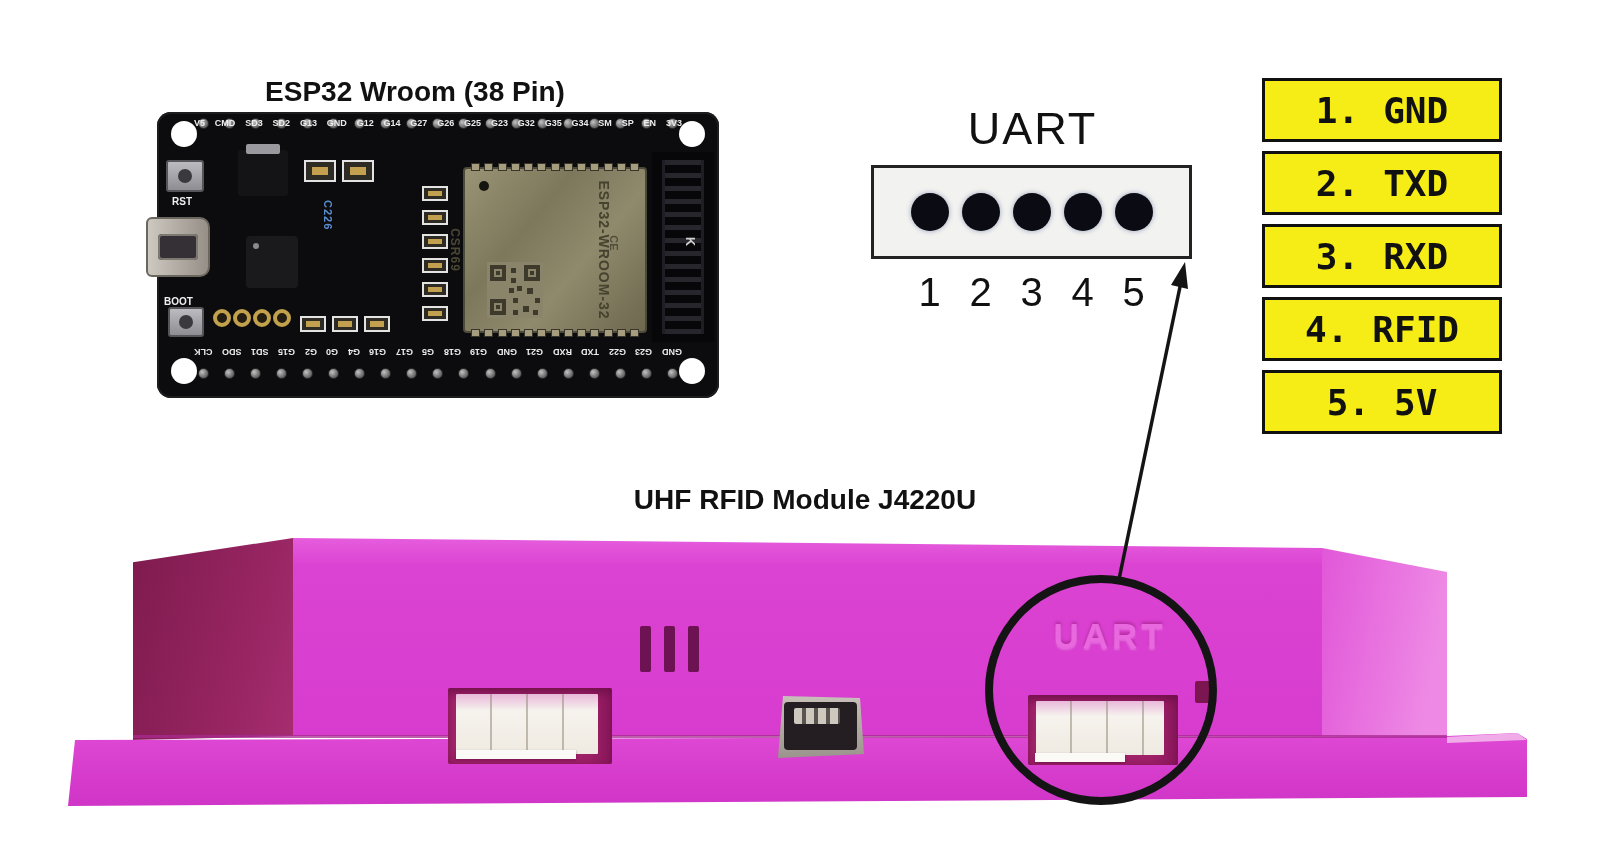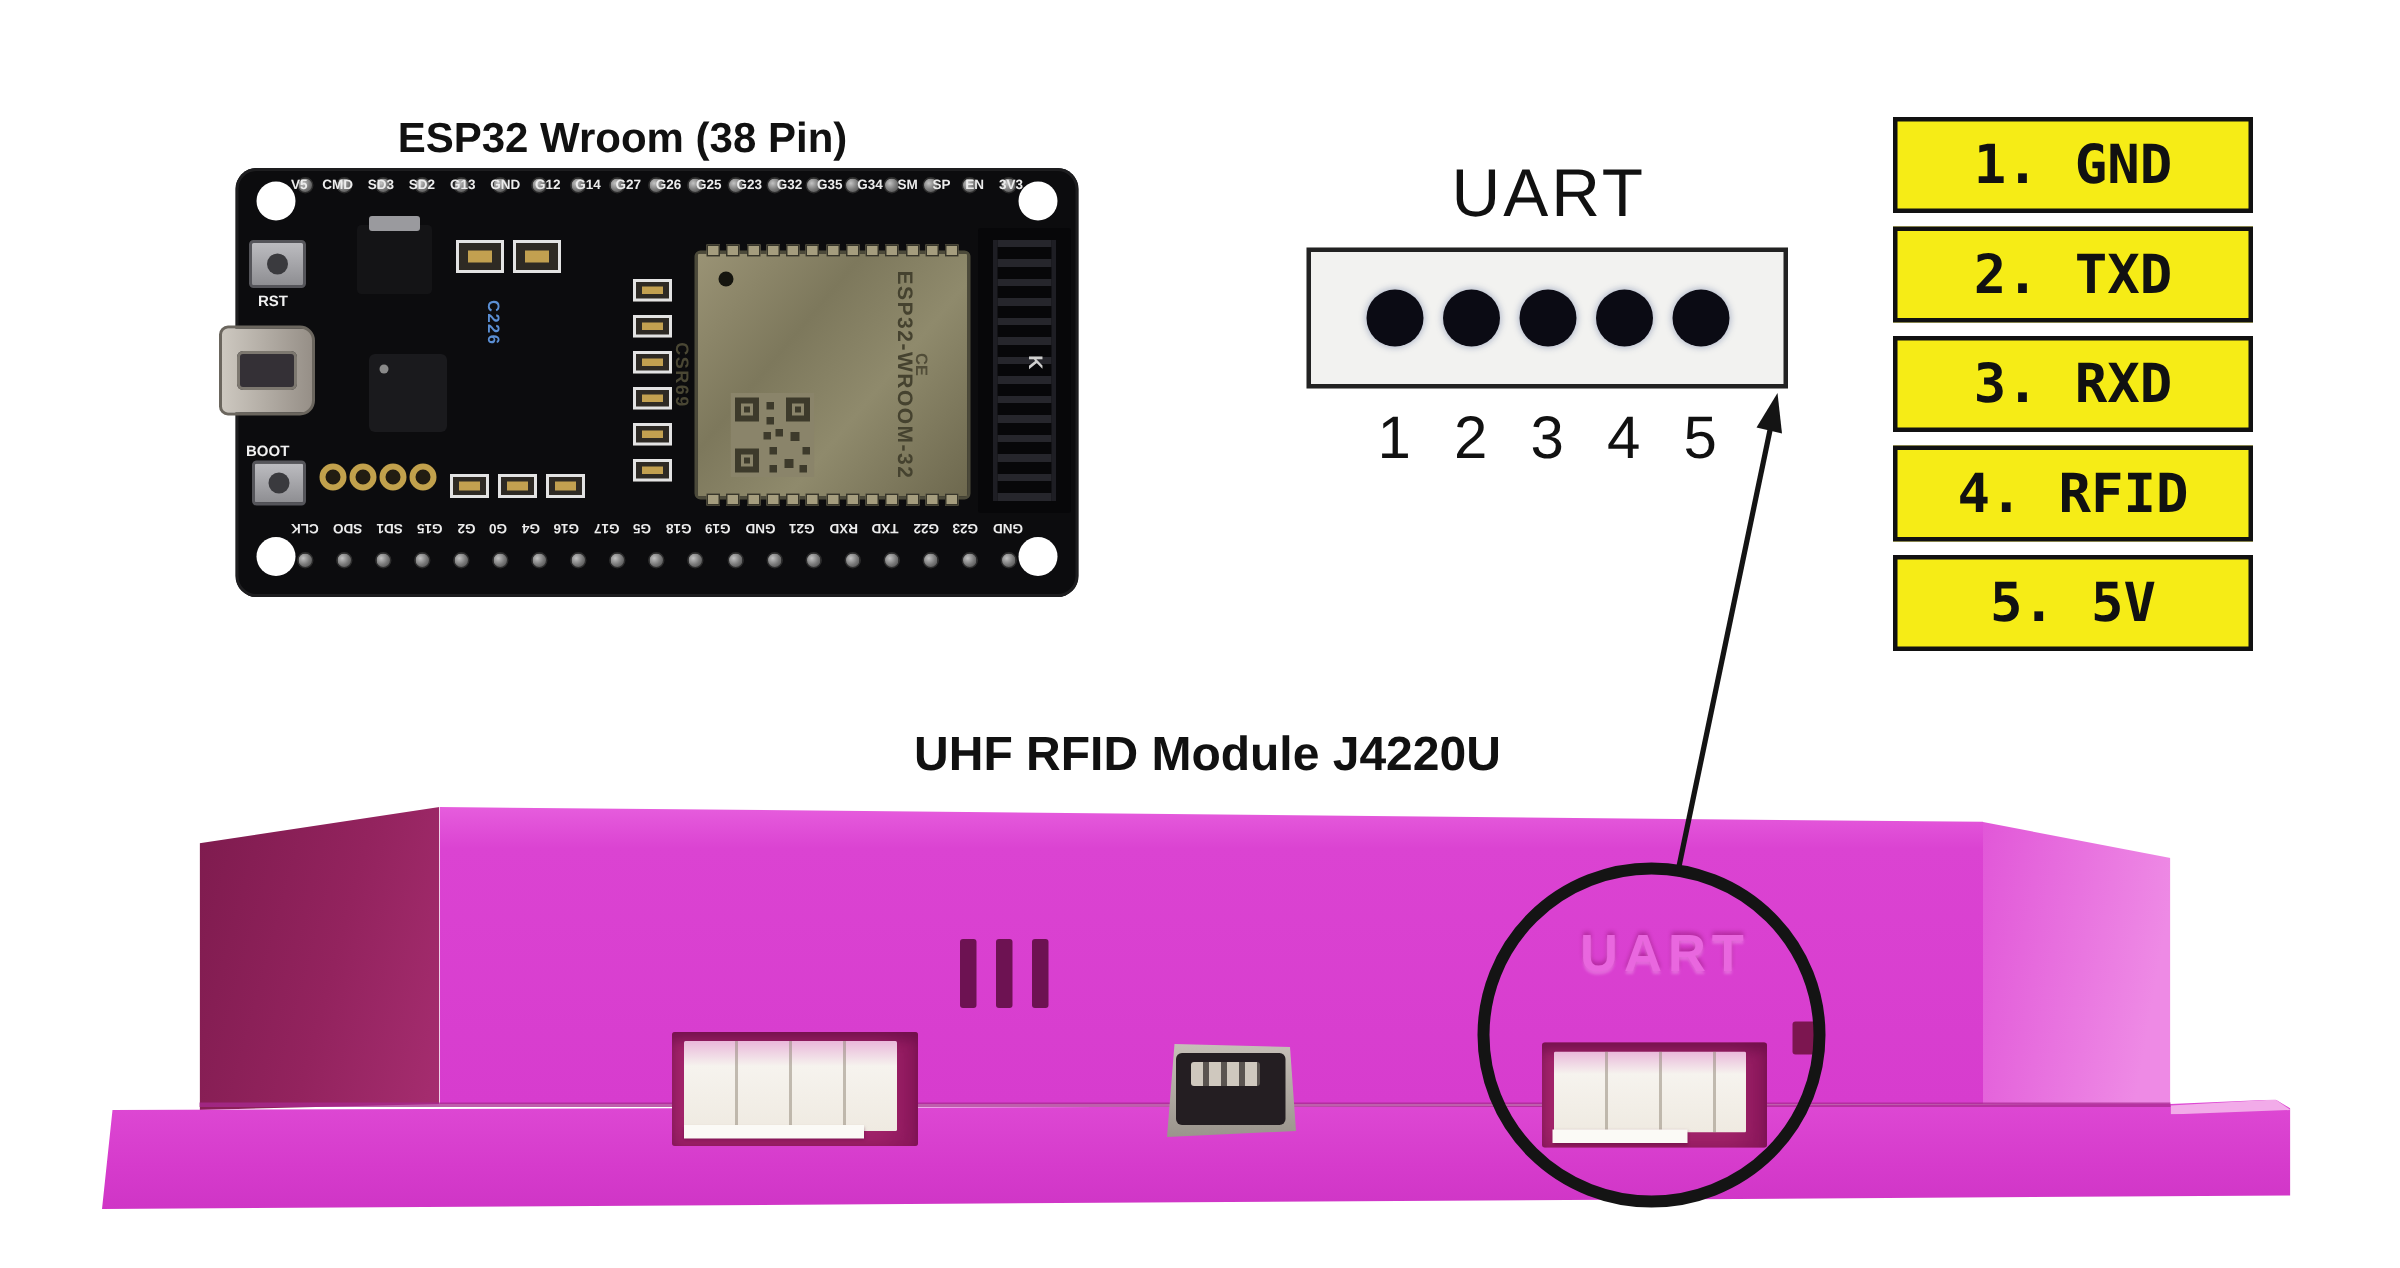--- a/index.html
+++ b/index.html
@@ -3,21 +3,21 @@
 <meta charset="utf-8">
 <style>
   html,body{margin:0;padding:0;background:#fff;}
   .canvas{position:relative;width:1600px;height:806px;background:#ffffff;overflow:hidden;
           font-family:"Liberation Sans",sans-serif;color:#111;}
   .abs{position:absolute;}
 
   
   .esp32-title{left:190px;top:76px;width:450px;text-align:center;font-size:28px;font-weight:600;}
   .uart-title{left:930px;top:103px;width:205px;text-align:center;font-size:45px;font-weight:500;letter-spacing:2px;}
-  .module-title{left:520px;top:484px;width:570px;text-align:center;font-size:32px;font-weight:600;}
+  .module-title{left:520px;top:484px;width:570px;text-align:center;font-size:28px;font-weight:600;}
 
   
   .board{left:157px;top:112px;width:562px;height:286px;background:#0c0c0e;border-radius:14px;
          box-shadow:0 0 0 2px #1d1d1f inset;}
   .hole{width:26px;height:26px;border-radius:50%;background:#fff;}
   .pinrow{left:198px;width:480px;display:flex;justify-content:space-between;}
   .pin-dot{width:11px;height:11px;border-radius:50%;
            background:radial-gradient(circle at 35% 35%,#c2c2c2,#757575 55%,#454545 100%);
            border:1px solid #2c2c2c;box-sizing:border-box;}
   .labelrow{left:194px;width:488px;display:flex;justify-content:space-between;}

